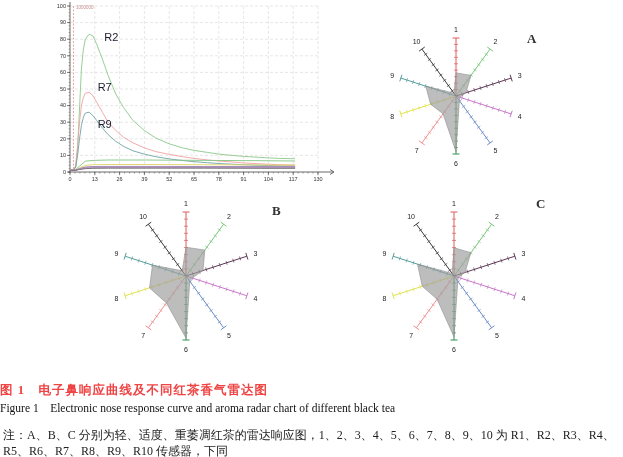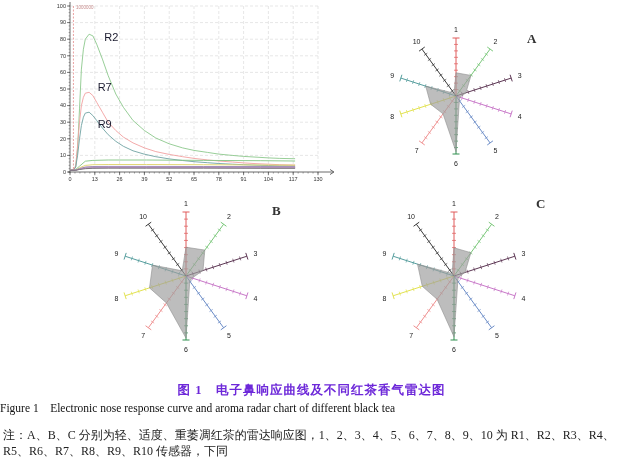--- a/index.html
+++ b/index.html
@@ -2,22 +2,22 @@
 <html><head>
 <meta charset="utf-8">
 <style>
   html,body{margin:0;padding:0;background:#fff;}
   .page{position:relative;width:623px;height:457px;background:#ffffff;overflow:hidden;
         font-family:"Liberation Serif",serif;color:#222;}
   .chart{position:absolute;}
   .chart svg{display:block;}
   .panel-letter{position:absolute;font-family:"Liberation Serif",serif;font-size:13px;
         font-weight:600;color:#333;}
-  .caption-cn{position:absolute;top:382px;left:0;width:623px;text-align:center;
-        font-size:12.5px;font-weight:700;letter-spacing:1px;color:#6d28d9;}
+  .caption-cn{position:absolute;top:382px;left:0;width:623px;text-align:left;
+        font-size:12.5px;font-weight:700;letter-spacing:1px;color:#ef4444;}
   .caption-en{position:absolute;top:401px;left:0;width:623px;text-align:left;
         font-size:11.5px;color:#111;}
   .note{position:absolute;left:3px;width:618px;font-size:12px;color:#222;
         font-family:Liberation Serif, serif;}
   .note1{top:427px;}
   .note2{top:443px;}
   svg text{font-family:"Liberation Sans",sans-serif;}
 </style>
 </head>
 <body>

